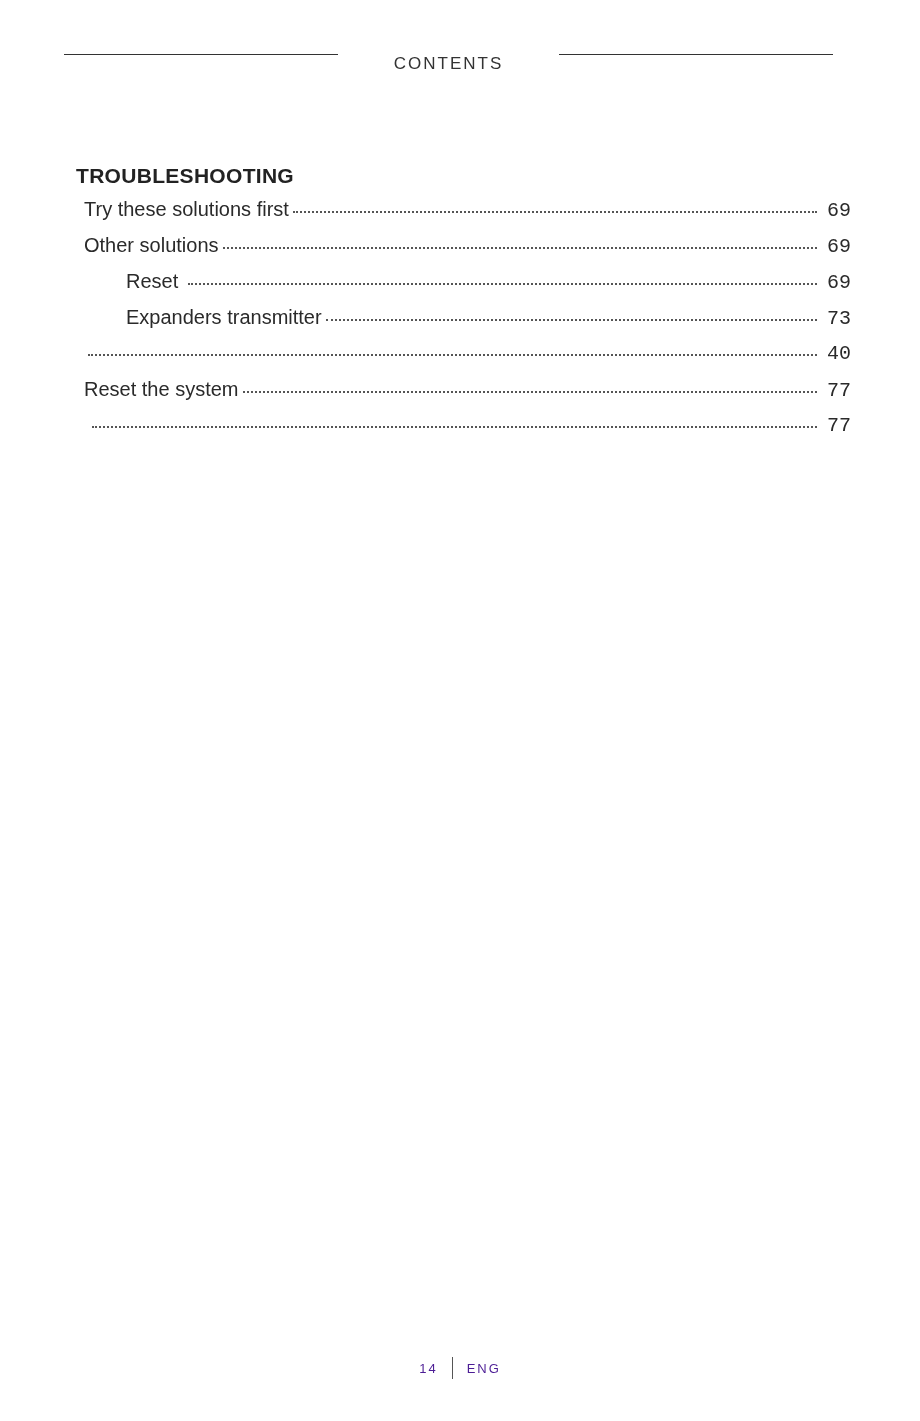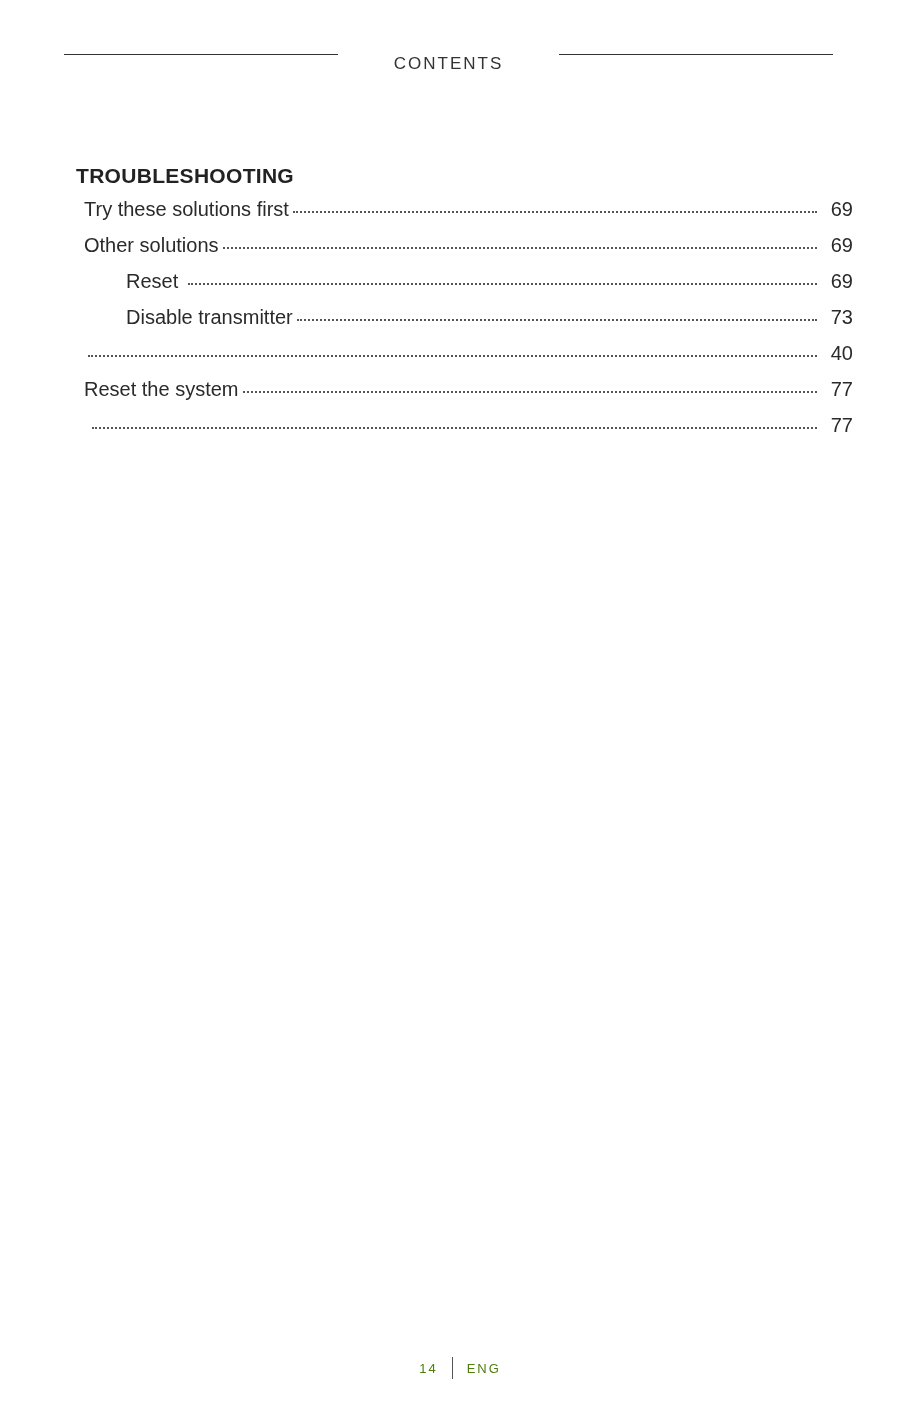--- a/index.html
+++ b/index.html
@@ -26,25 +26,25 @@
   .toc-row {
     height: 36px; display: flex; align-items: baseline;
     font-size: 20px; color: #2a2a2a;
   }
   .toc-row.indent { padding-left: 42px; }
   .toc-row .label { white-space: nowrap; }
   .toc-row .leader {
     flex: 1; margin: 0 8px 0 4px; height: 0;
     border-bottom: 2px dotted #555555; transform: translateY(-3px);
   }
-  .toc-row .page { white-space: nowrap; min-width: 28px; text-align: right; }
+  .toc-row .page { white-space: nowrap; min-width: 28px; text-align: center; font-family: Liberation Mono, monospace; }
   .footer {
     position: absolute; top: 1357px; left: 0; width: 920px;
     display: flex; justify-content: center; align-items: center;
-    font-size: 13px; color: #4d7c0f; letter-spacing: 2px;
+    font-size: 13px; color: #4c1d95; letter-spacing: 2px;
   }
   .footer .sep {
     width: 0; height: 22px; border-left: 1.3px solid #555555; margin: 0 14px;
   }
 </style>
 </head>
 <body>
 
 <div class="header">
   <div class="rule"></div>
@@ -64,21 +64,21 @@
     <span class="label">Other solutions</span>
     <span class="leader"></span>
     <span class="page">69</span>
   </div>
   <div class="toc-row indent">
     <span class="label">Reset</span>
     <span class="leader" style="margin-left:10px"></span>
     <span class="page">69</span>
   </div>
   <div class="toc-row indent">
-    <span class="label">Disable transmitter</span>
+    <span class="label">Expanders transmitter</span>
     <span class="leader"></span>
     <span class="page">73</span>
   </div>
   <div class="toc-row">
     <span class="leader"></span>
     <span class="page">40</span>
   </div>
   <div class="toc-row">
     <span class="label">Reset the system</span>
     <span class="leader"></span>

